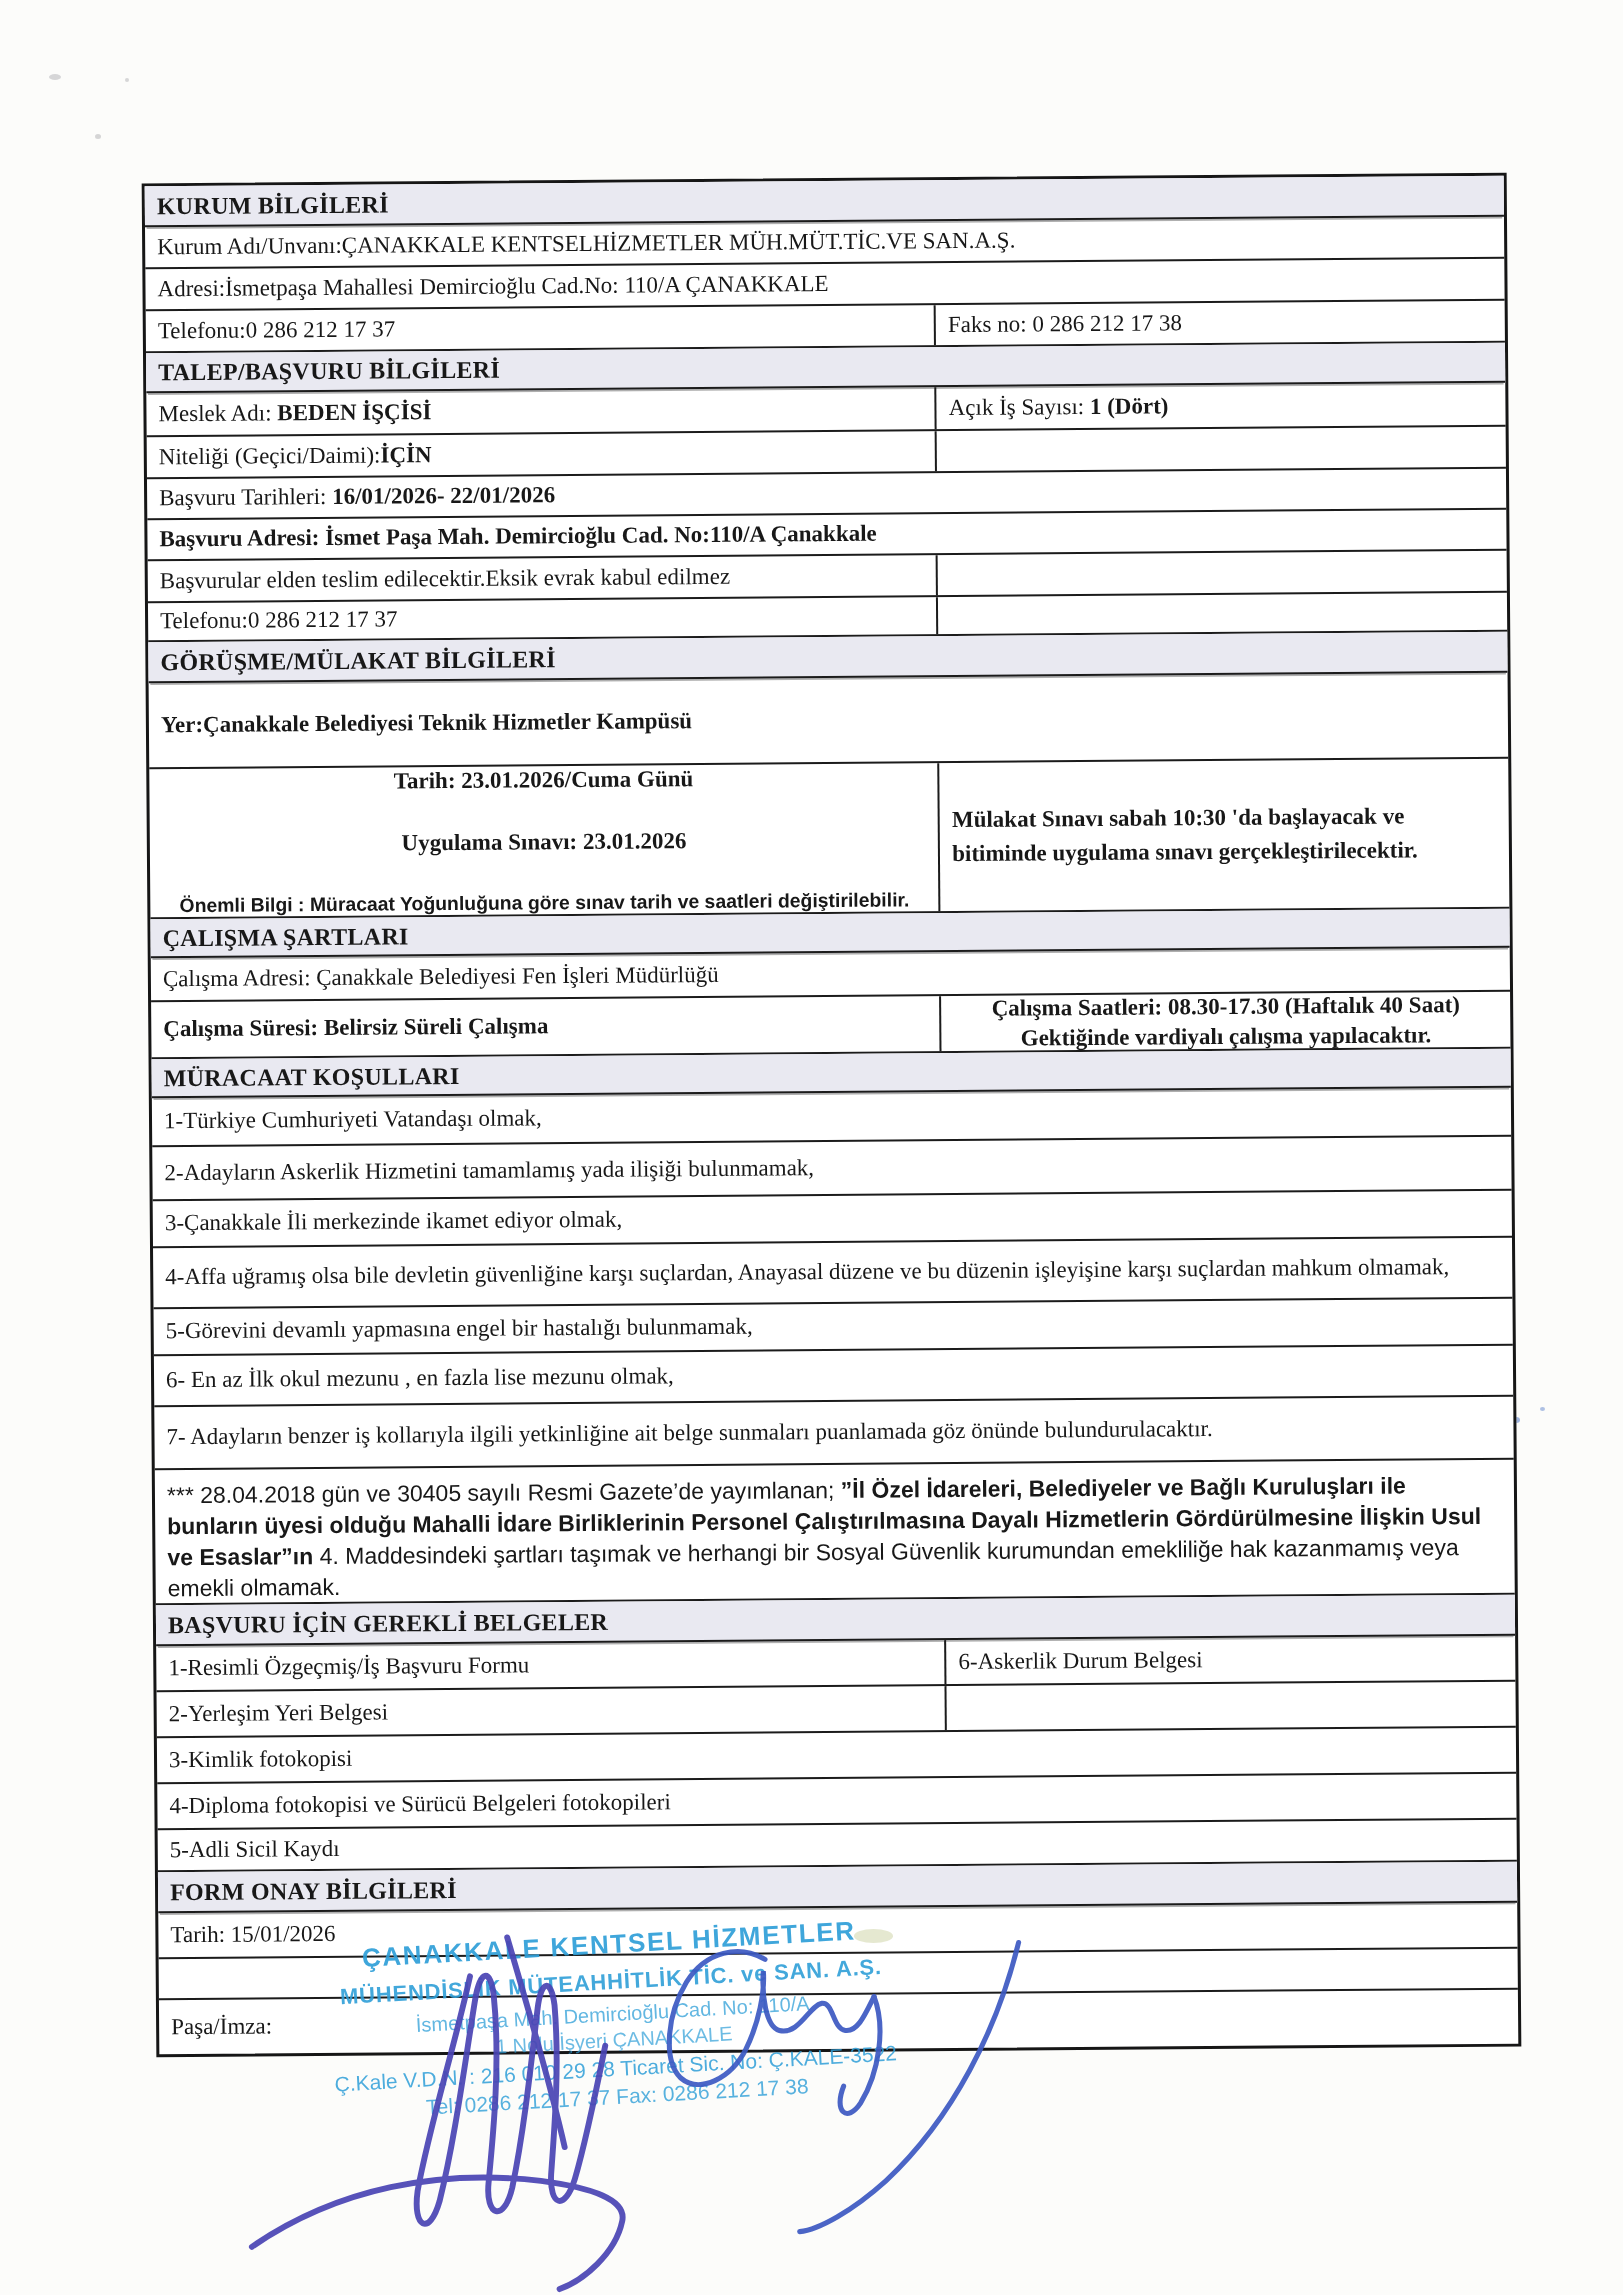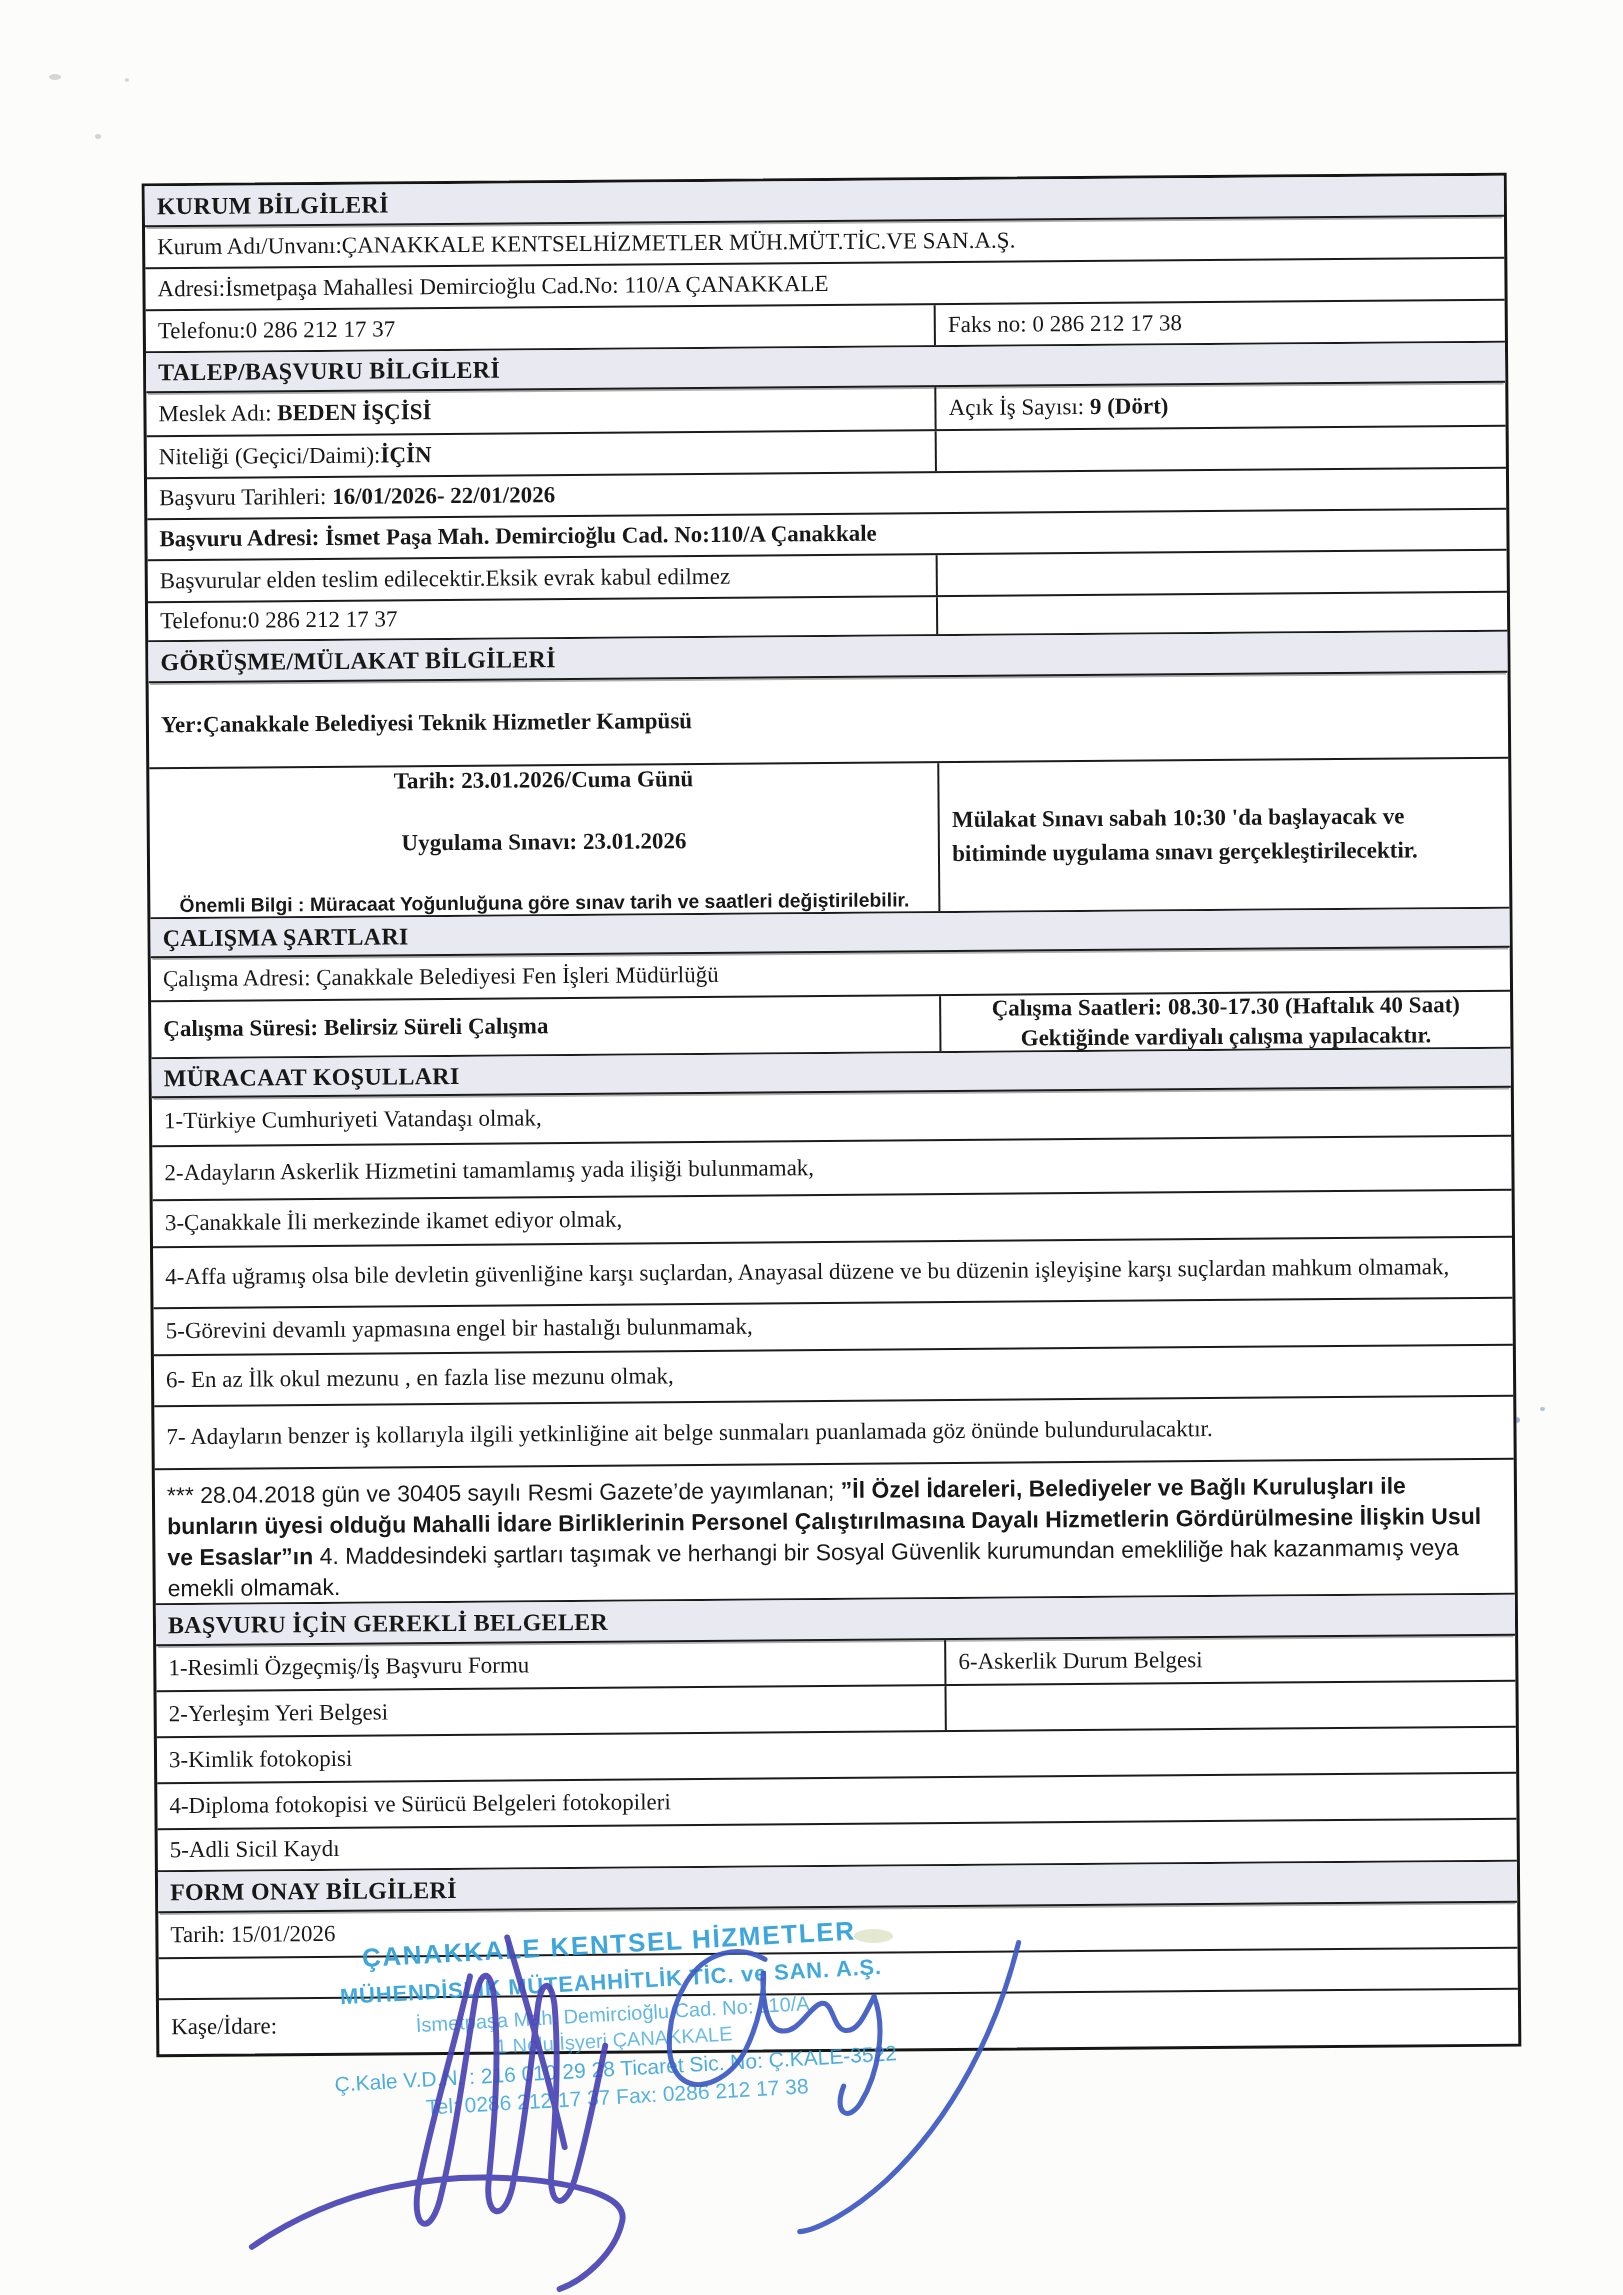--- a/index.html
+++ b/index.html
@@ -74,21 +74,21 @@
     </div>
 
     <div class="t-row hdr" style="height:40px">
       <span>TALEP/BAŞVURU BİLGİLERİ</span>
     </div>
     <div class="t-row two" style="height:44px">
       <div class="cl">
         <span><span>Meslek Adı: </span><span class="b">BEDEN İŞÇİSİ</span></span>
       </div>
       <div class="cr">
-        <span><span>Açık İş Sayısı: </span><span class="b">9 (Dört)</span></span>
+        <span><span>Açık İş Sayısı: </span><span class="b">1 (Dört)</span></span>
       </div>
     </div>
     <div class="t-row two" style="height:42px">
       <div class="cl">
         <span><span>Niteliği (Geçici/Daimi):</span><span class="b">İÇİN</span></span>
       </div>
       <div class="cr"></div>
     </div>
     <div class="t-row" style="height:41px">
       <span><span>Başvuru Tarihleri: </span><span class="b">16/01/2026- 22/01/2026</span></span>
@@ -198,21 +198,21 @@
     </div>
 
     <div class="t-row hdr" style="height:41px">
       <span>FORM ONAY BİLGİLERİ</span>
     </div>
     <div class="t-row" style="height:46px">
       <span>Tarih:  15/01/2026</span>
     </div>
     <div class="t-row" style="height:41px"></div>
     <div class="t-row" style="height:54px">
-      <span>Kaşe/İdare:</span>
+      <span>Paşa/İmza:</span>
     </div>
 
   </div>
 
   <div class="stamp">
     <div class="s1">ÇANAKKALE KENTSEL HİZMETLER</div>
     <div class="s2">MÜHENDİSLİK MÜTEAHHİTLİK TİC. ve SAN. A.Ş.</div>
     <div class="s3">İsmetpaşa Mah. Demircioğlu Cad. No: 110/A</div>
     <div class="s4">1 Nolu İşyeri ÇANAKKALE</div>
     <div class="s5">Ç.Kale V.D.N. : 216 010 29 28  Ticaret Sic. No: Ç.KALE-3522</div>

